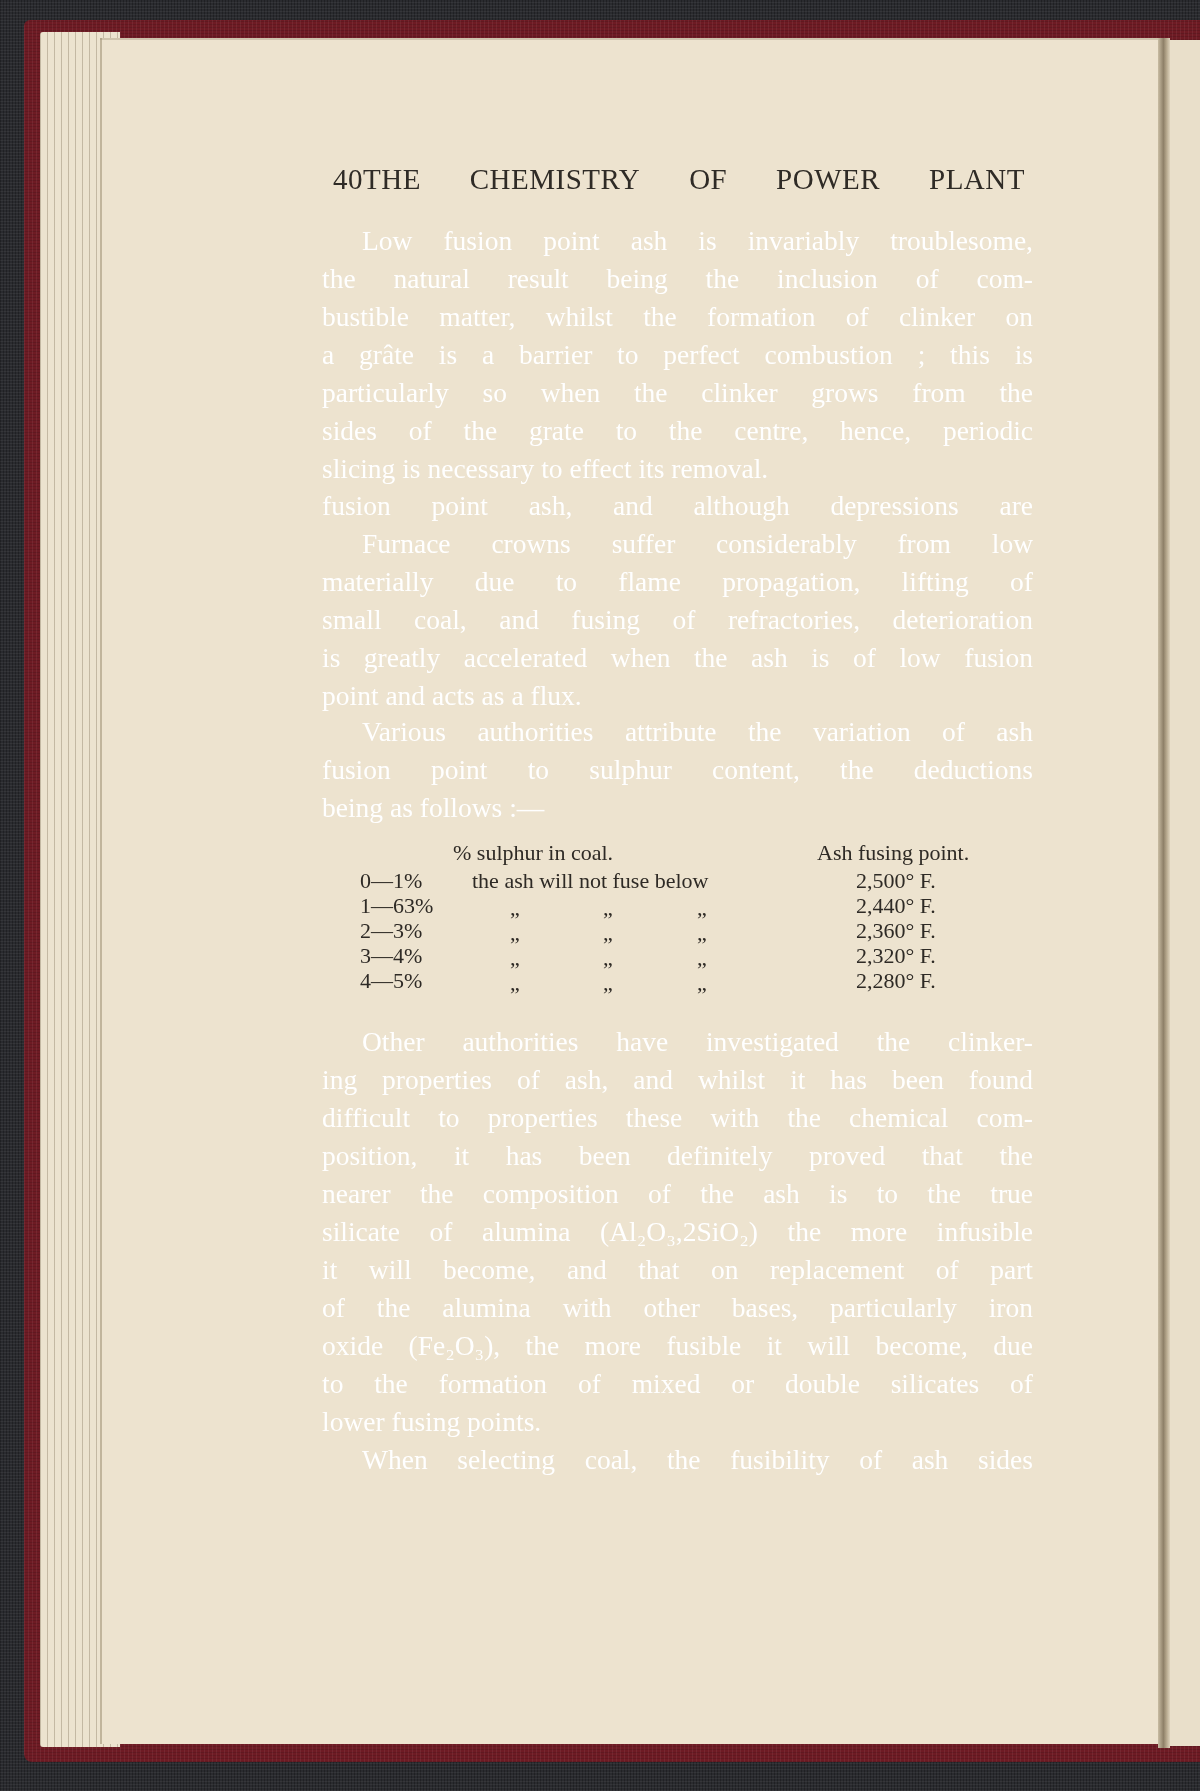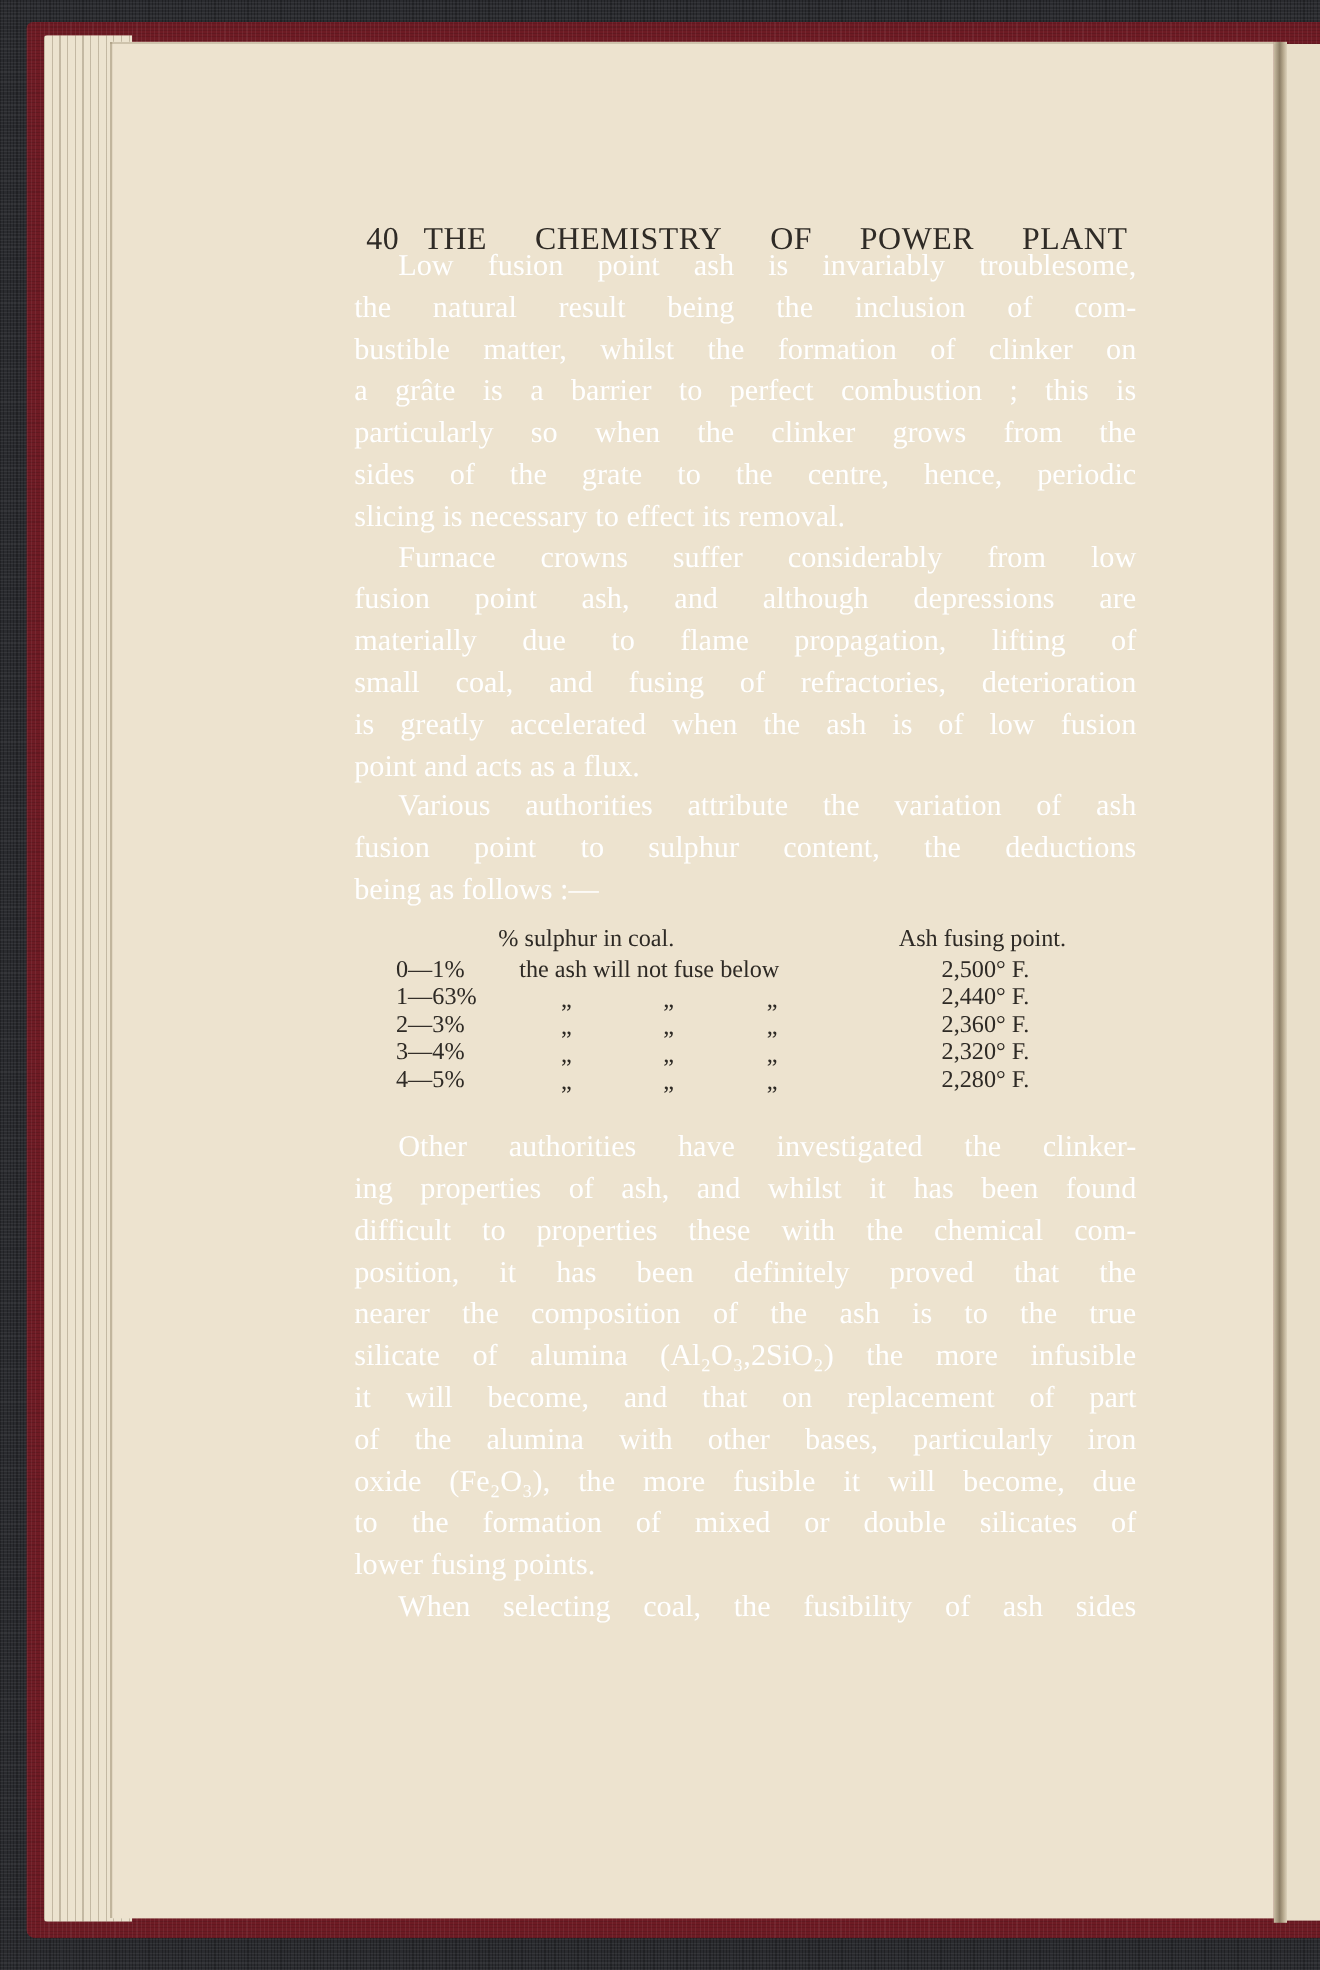--- a/index.html
+++ b/index.html
@@ -36,22 +36,22 @@
   }
   .right-page {
     position:absolute; left:1170px; top:40px; width:30px; height:1706px;
     background:#e9dfca;
   }
   .running-head {
     position:absolute; left:333px; top:163px; width:692px;
     font-size:29px; color:#2f2b26; letter-spacing:0.5px;
     display:flex; align-items:baseline; white-space:nowrap;
   }
-  .running-head .pno { margin-right:22px; }
-  .running-head .title { flex:1; display:flex; justify-content:space-between;margin-top:38px; }
+  .running-head .pno { }
+  .running-head .title { flex:1; display:flex; justify-content:space-between; }
   .text {
     position:absolute; left:322px; width:711px;
     font-size:27.5px; line-height:38px; color:#ffffff;
     text-align:justify; text-align-last:justify;
   }
   .text .line { display:block; height:38px; white-space:nowrap; overflow:visible; text-align:justify; text-align-last:justify; }
   .text .line.last { text-align-last:left; }
   .text .line.indent { padding-left:40px; }
   .tbl { position:absolute; left:360px; top:840px; width:690px; color:#2e2a25; }
   .tbl .hdr { position:absolute; top:0; font-size:22px; white-space:nowrap; }
@@ -85,22 +85,22 @@
   <span class="line indent">Low fusion point ash is invariably troublesome,</span>
   <span class="line">the natural result being the inclusion of com-</span>
   <span class="line">bustible matter, whilst the formation of clinker on</span>
   <span class="line">a grâte is a barrier to perfect combustion ; this is</span>
   <span class="line">particularly so when the clinker grows from the</span>
   <span class="line">sides of the grate to the centre, hence, periodic</span>
   <span class="line last">slicing is necessary to effect its removal.</span>
 </div>
 
 <div class="text" style="top:487px;">
+  <span class="line">fusion point ash, and although depressions are</span>
   <span class="line indent">Furnace crowns suffer considerably from low</span>
-  <span class="line">fusion point ash, and although depressions are</span>
   <span class="line">materially due to flame propagation, lifting of</span>
   <span class="line">small coal, and fusing of refractories, deterioration</span>
   <span class="line">is greatly accelerated when the ash is of low fusion</span>
   <span class="line last">point and acts as a flux.</span>
 </div>
 
 <div class="text" style="top:713px;">
   <span class="line indent">Various authorities attribute the variation of ash</span>
   <span class="line">fusion point to sulphur content, the deductions</span>
   <span class="line last">being as follows :—</span>

